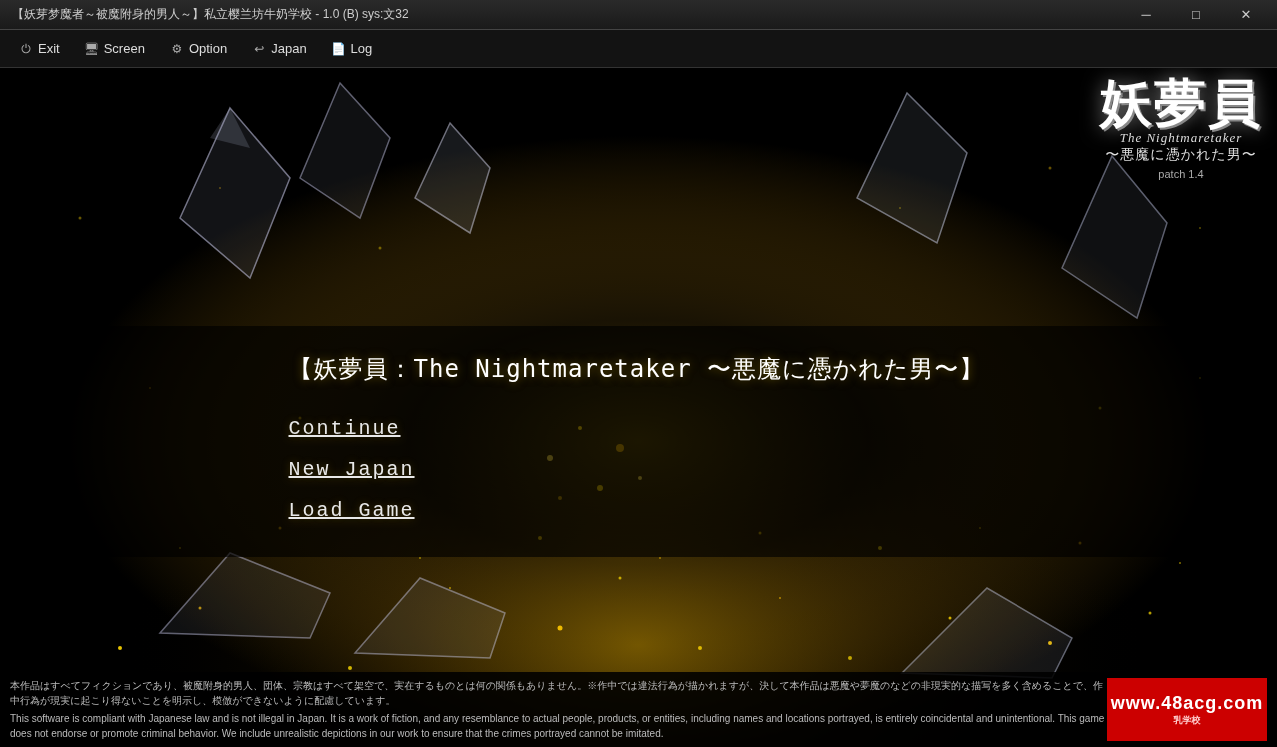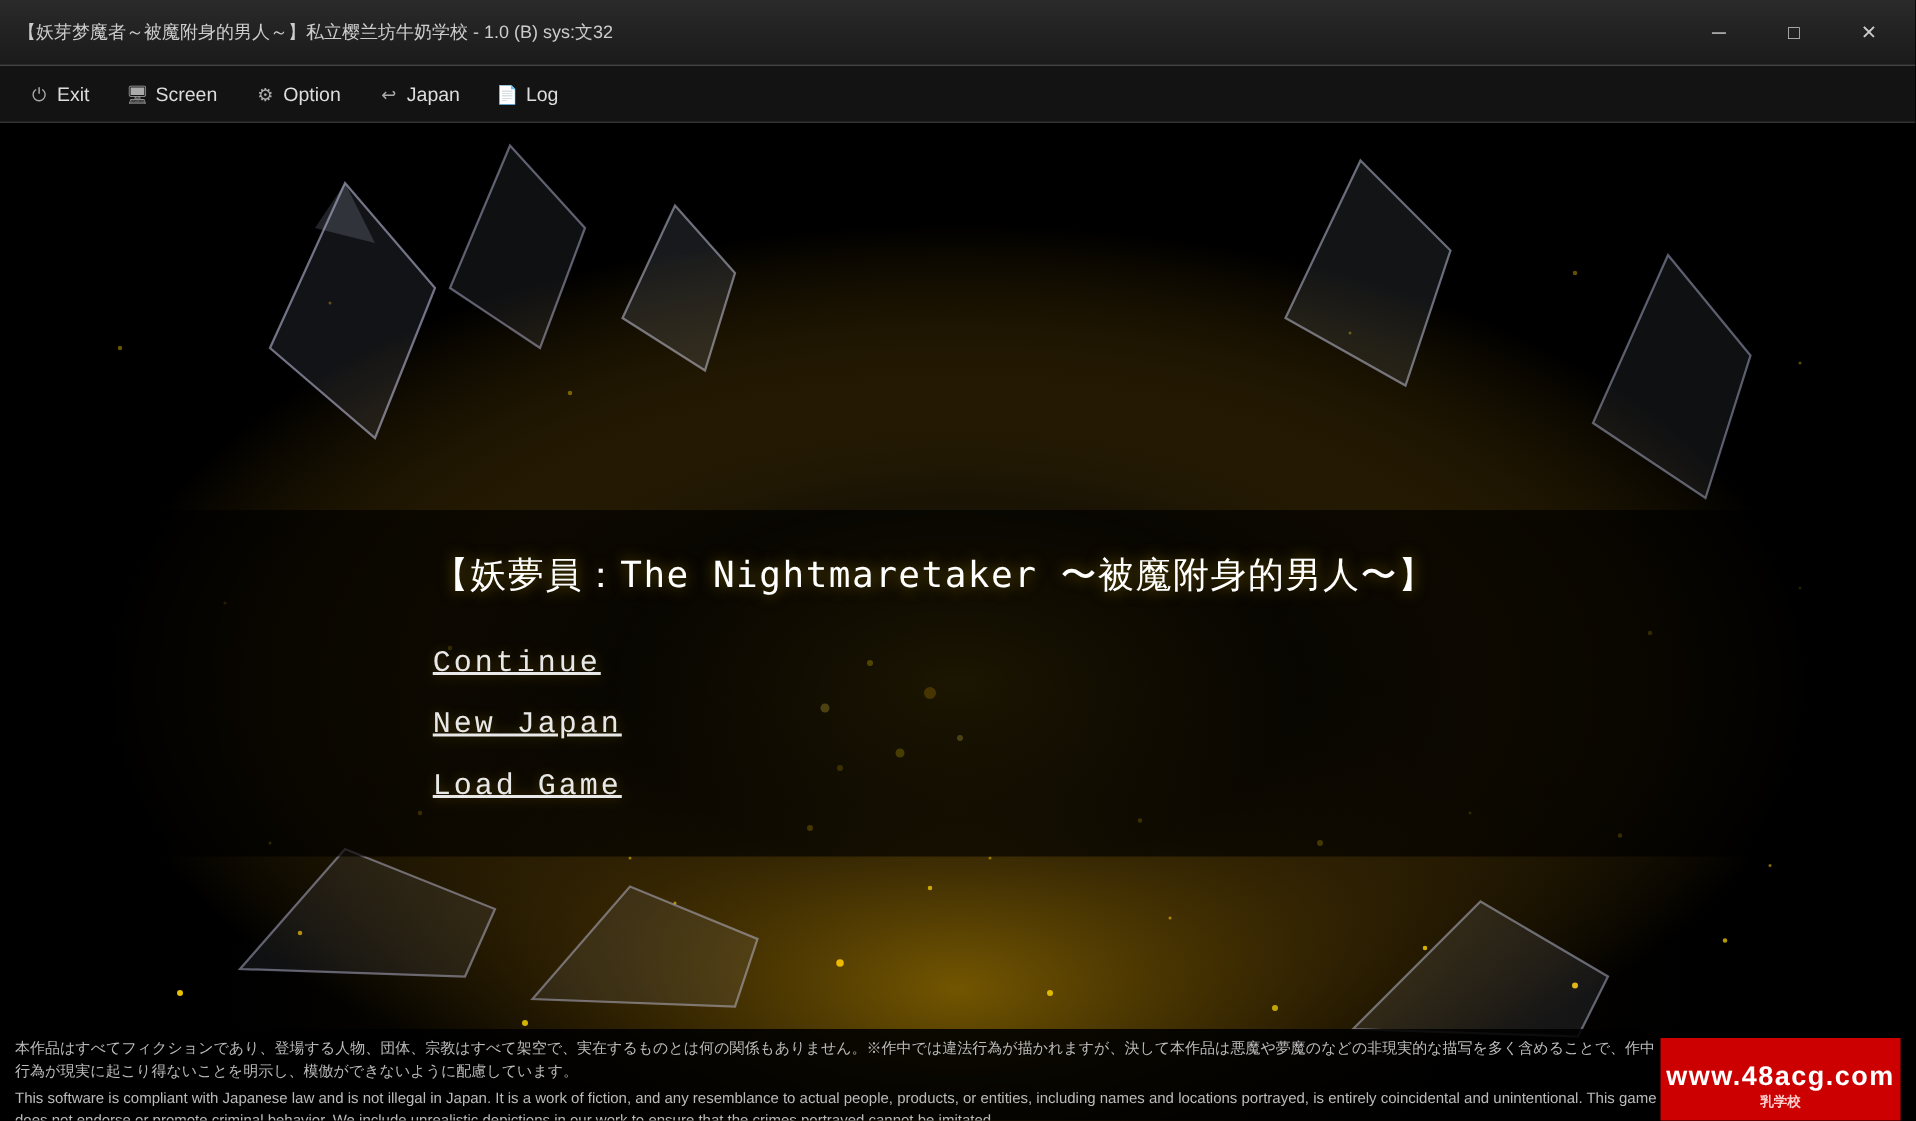--- a/index.html
+++ b/index.html
@@ -7,21 +7,21 @@
       width: 1277px;
       height: 747px;
       overflow: hidden;
       background: #000;
       font-family: 'Segoe UI', sans-serif;
     }
 
     
     #title-bar {
       width: 100%;
-      height: 44px;
+      height: 30px;
       background: linear-gradient(to bottom, #2a2a2a, #1a1a1a);
       display: flex;
       align-items: center;
       justify-content: space-between;
       padding: 0 8px;
       border-bottom: 1px solid #444;
       position: relative;
       z-index: 100;
     }
     #title-text {
@@ -388,30 +388,36 @@
   <div class="shard" style="bottom:60px;right:200px;">
     <svg width="180" height="100" viewBox="0 0 180 100" xmlns="http://www.w3.org/2000/svg">
       <polygon points="5,90 90,5 175,55 155,95" fill="none" stroke="rgba(220,225,255,0.5)" stroke-width="1.5"></polygon>
       <polygon points="5,90 90,5 175,55 155,95" fill="rgba(180,190,220,0.12)"></polygon>
     </svg>
   </div>
 
   <div id="middle-overlay"></div>
 
   <div id="game-menu">
-    <div id="game-title-text">【妖夢員：The Nightmaretaker 〜被魔附身的男人〜】</div>
+    <div id="game-title-text">【妖夢員：The Nightmaretaker 〜悪魔に憑かれた男〜】</div>
     <div class="game-menu-item">Continue</div>
     <div class="game-menu-item">New Japan</div>
     <div class="game-menu-item">Load Game</div>
   </div>
 
+  <div id="game-logo">
+    <div id="logo-main">妖夢員</div>
+    <div id="logo-sub">The Nightmaretaker</div>
+    <div id="logo-jp">〜悪魔に憑かれた男〜</div>
+    <div id="logo-patch">patch 1.4</div>
+  </div>
 
   <div id="disclaimer">
     <div id="disclaimer-left">
-      <div style="margin-bottom:3px;">本作品はすべてフィクションであり、登場する人物、団体、宗教はすべて架空で、実在するものとは何の関係もありません。※作中では違法行為が描かれますが、決して本作品は悪魔や夢魔のなどの非現実的な描写を多く含めることで、作中行為が現実に起こり得ないことを明示し、模倣ができないように配慮しています。</div>
+      <div style="margin-bottom:3px;">本作品はすべてフィクションであり、被魔附身的男人、団体、宗教はすべて架空で、実在するものとは何の関係もありません。※作中では違法行為が描かれますが、決して本作品は悪魔や夢魔のなどの非現実的な描写を多く含めることで、作中行為が現実に起こり得ないことを明示し、模倣ができないように配慮しています。</div>
       <div>This software is compliant with Japanese law and is not illegal in Japan. It is a work of fiction, and any resemblance to actual people, products, or entities, including names and locations portrayed, is entirely coincidental and unintentional. This game does not endorse or promote criminal behavior. We include unrealistic depictions in our work to ensure that the crimes portrayed cannot be imitated.</div>
     </div>
     <div id="disclaimer-right">
       <div id="watermark-text">www.48acg.com</div>
       <div id="watermark-sub">乳学校</div>
     </div>
   </div>
 
 </div>
 

